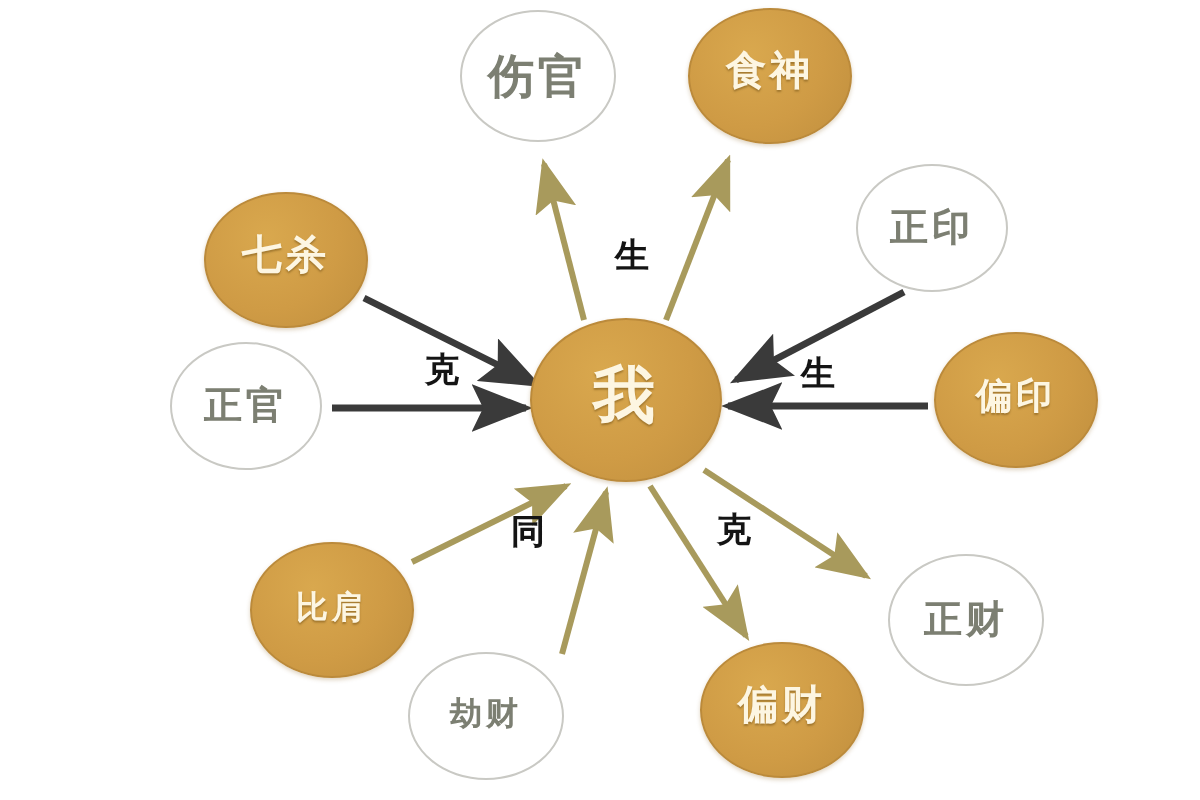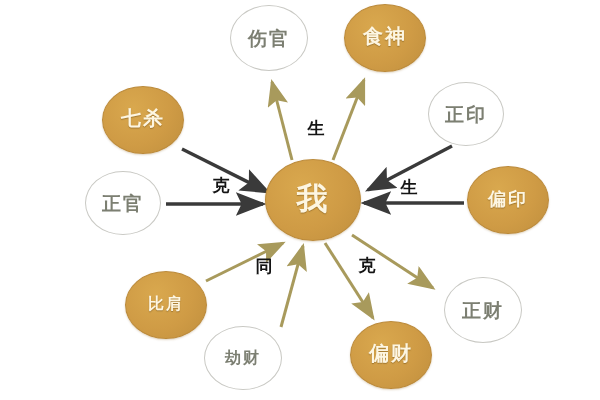--- a/index.html
+++ b/index.html
@@ -93,26 +93,26 @@
         <line x1="464" y1="203" x2="364" y2="203" stroke="#3a3a3a" stroke-width="3.4" stroke-linecap="butt" marker-end="url(#arrow-dark)"></line>
         <line x1="206" y1="281" x2="283" y2="243" stroke="#a89a5c" stroke-width="3" stroke-linecap="butt" marker-end="url(#arrow-olive)"></line>
         <line x1="281" y1="327" x2="303" y2="246" stroke="#a89a5c" stroke-width="3" stroke-linecap="butt" marker-end="url(#arrow-olive)"></line>
         <line x1="325" y1="243" x2="373" y2="318" stroke="#a89a5c" stroke-width="3" stroke-linecap="butt" marker-end="url(#arrow-olive)"></line>
         <line x1="352" y1="235" x2="433" y2="288" stroke="#a89a5c" stroke-width="3" stroke-linecap="butt" marker-end="url(#arrow-olive)"></line>
       </g>
   </svg>
 
   <div id="node-layer">
       <div class="node hollow" style="left: 230px; top: 5px; width: 78px; height: 66px;">
-        <span class="node-label" style="font-size: 19px;">伤官</span>
+        <span class="node-label" style="font-size: 23px;">伤官</span>
       </div>
       <div class="node filled" style="left: 344px; top: 4px; width: 82px; height: 68px;">
         <span class="node-label" style="font-size: 20px;">食神</span>
       </div>
-      <div class="node filled" style="left: 102px; top: 86px; width: 82px; height: 68px;">
+      <div class="node filled" style="left: 102px; top: 96px; width: 82px; height: 68px;">
         <span class="node-label" style="font-size: 20px;">七杀</span>
       </div>
       <div class="node hollow" style="left: 428px; top: 82px; width: 76px; height: 64px;">
         <span class="node-label" style="font-size: 19px;">正印</span>
       </div>
       <div class="node hollow" style="left: 85px; top: 171px; width: 76px; height: 64px;">
         <span class="node-label" style="font-size: 19px;">正官</span>
       </div>
       <div class="node filled" style="left: 467px; top: 166px; width: 82px; height: 68px;">
         <span class="node-label" style="font-size: 18px;">偏印</span>

